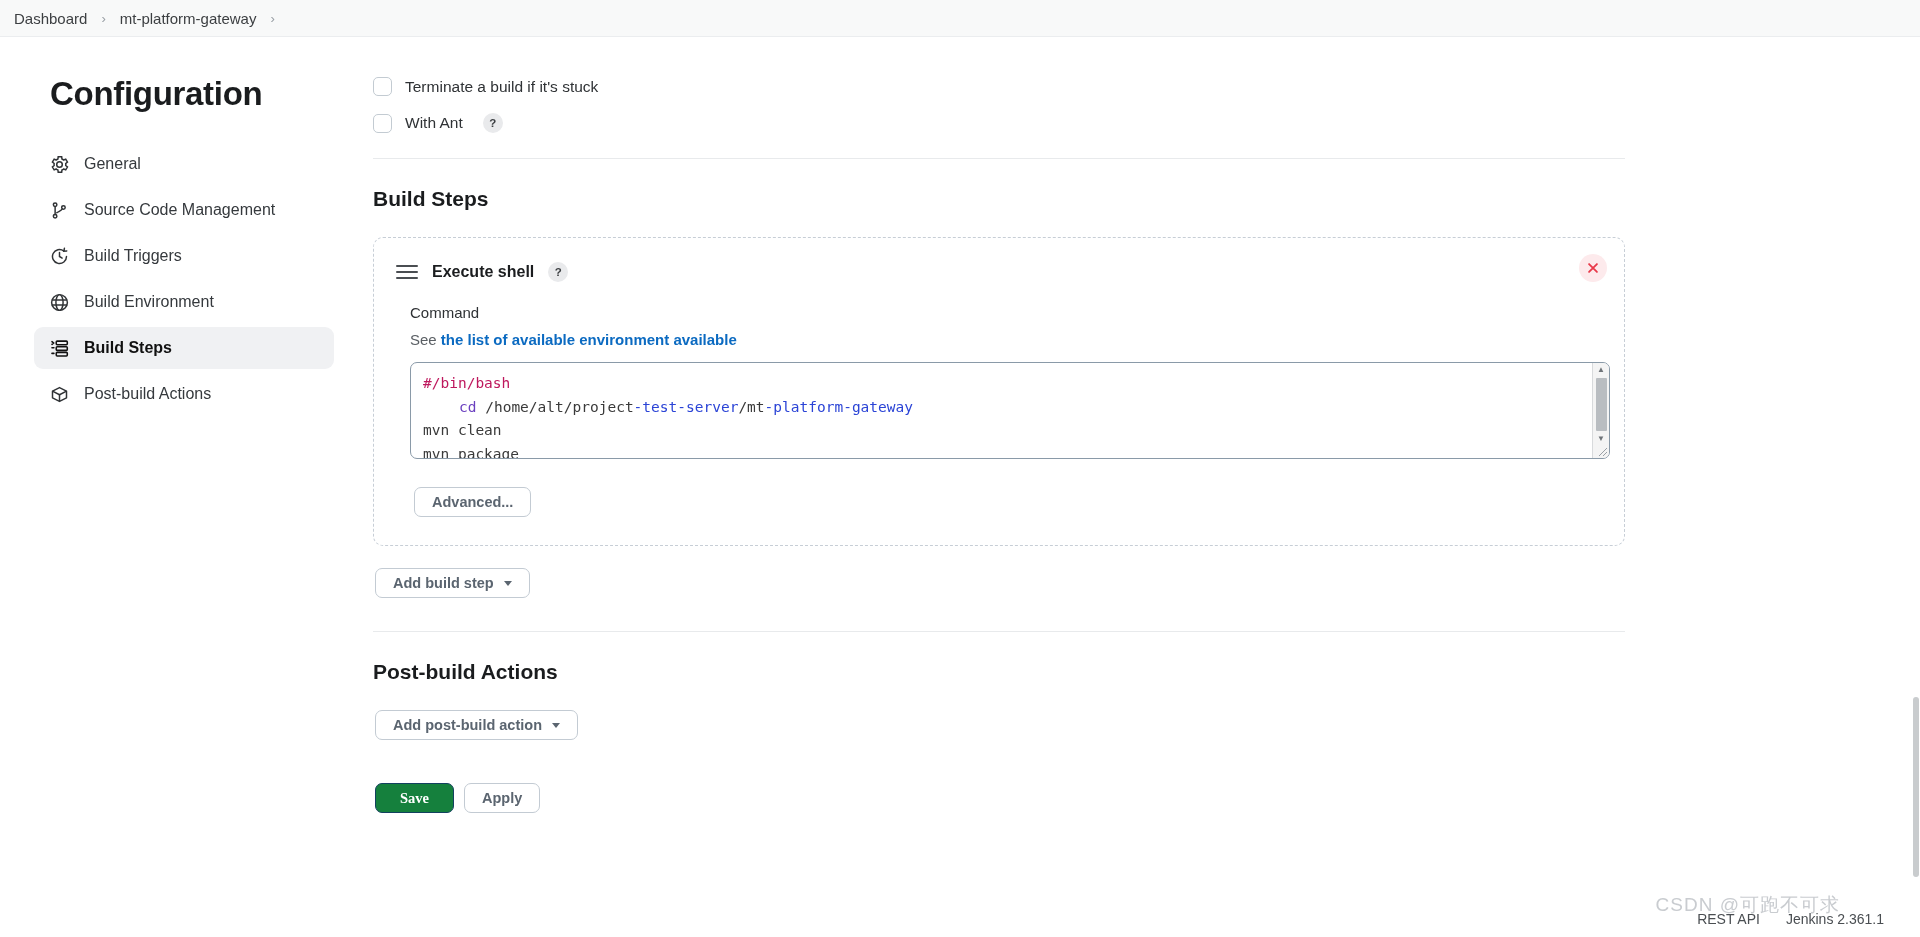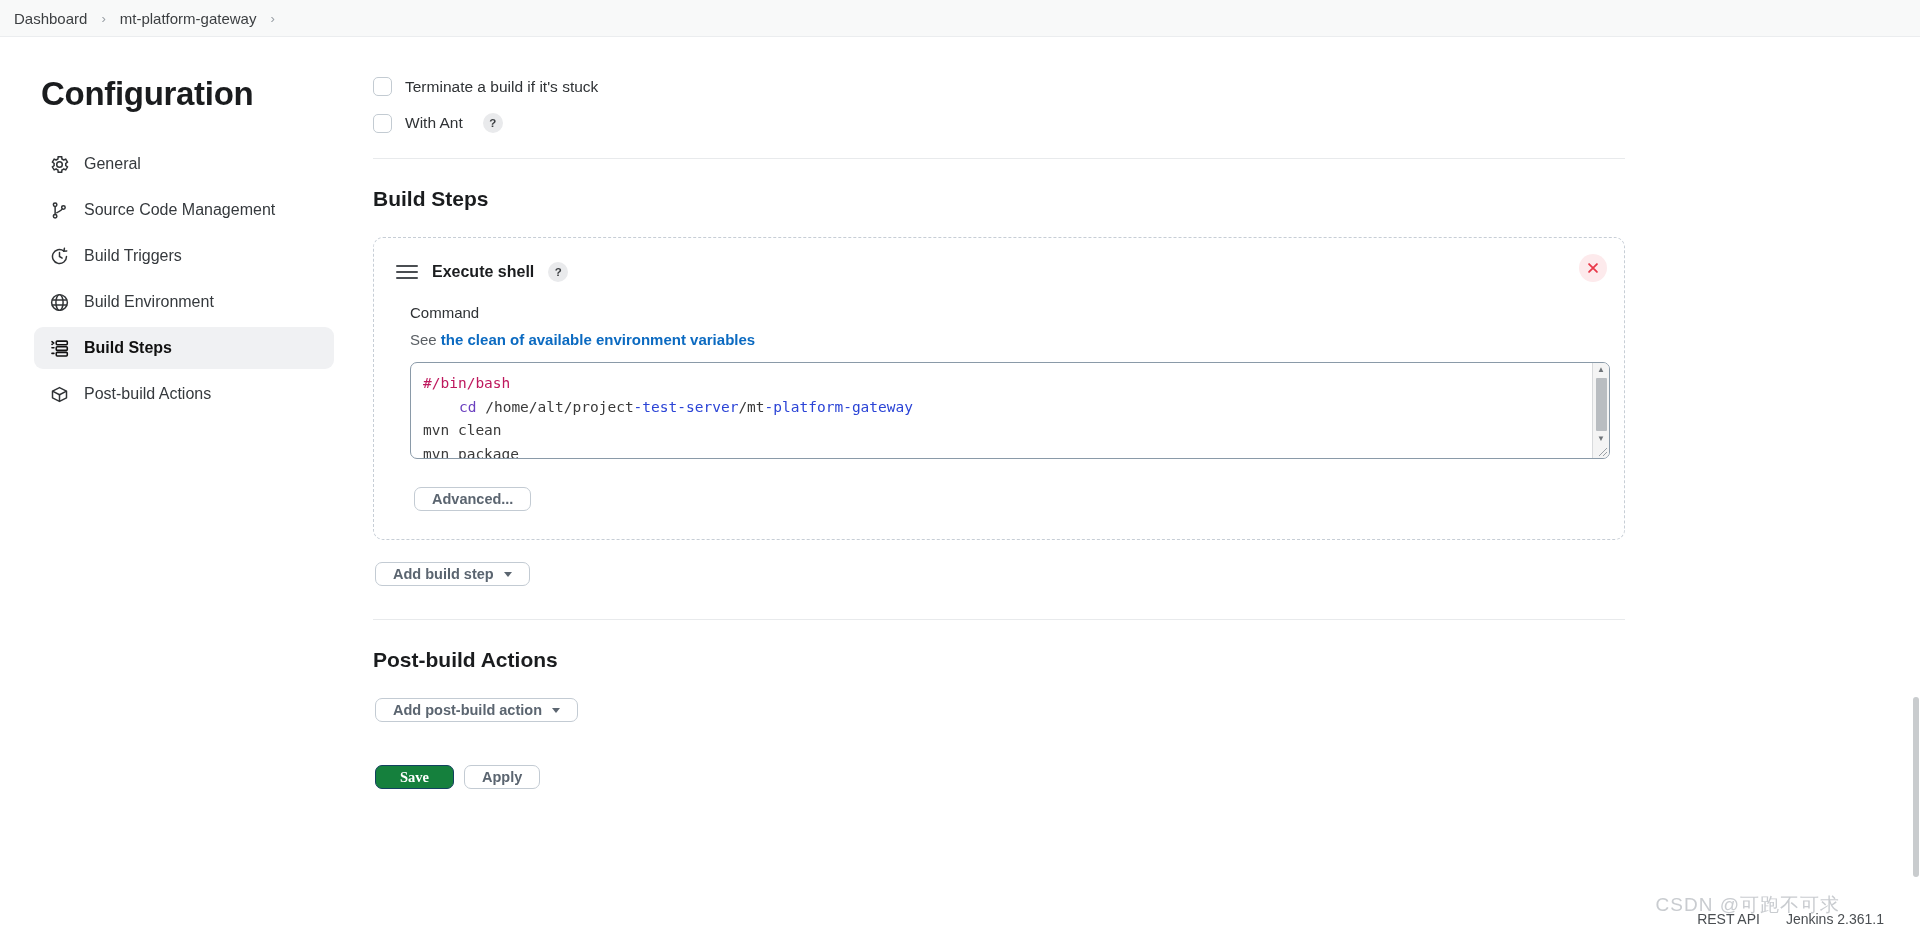--- a/index.html
+++ b/index.html
@@ -43,21 +43,21 @@
   .sidebar {
     width: 340px;
     flex: 0 0 340px;
     padding: 38px 0 0 34px;
   }
   .page-title {
     font-size: 33px;
     font-weight: bold;
     letter-spacing: -0.3px;
     color: #1a1c1e;
-    margin: 0 0 30px 7px;
+    margin: 0 0 30px 16px;
   }
   .nav { list-style: none; margin: 0; padding: 0; width: 300px; }
   .nav-item {
     display: flex;
     align-items: center;
     gap: 14px;
     height: 42px;
     padding: 0 14px;
     border-radius: 9px;
     font-size: 16px;
@@ -238,21 +238,21 @@
   .sb-grip svg { width: 10px; height: 10px; }
 
   
   .btn {
     font-family: "Liberation Sans", sans-serif;
     font-size: 14.5px;
     font-weight: bold;
     border-radius: 7px;
     cursor: pointer;
     padding: 0 17px;
-    height: 24px;
+    height: 30px;
     display: inline-flex;
     align-items: center;
     gap: 8px;
     white-space: nowrap;
   }
   .btn-outline {
     background: #fff;
     border: 1.4px solid #c3cbd3;
     color: #5b6570;
   }
@@ -442,21 +442,21 @@
               <i></i>
               <i></i>
           </span>
           <span class="step-name">Execute shell</span>
           <span class="help-badge" style="margin-left:0;">?</span>
         </div>
 
         <div class="field-label">Command</div>
 
         <div class="help-line">
-          <span>See </span><a href="#">the clean of available environment variables</a>
+          <span>See </span><a href="#">the list of available environment available</a>
         </div>
 
         <div class="editor-wrap">
           <div class="code-area" id="code-area"><div><span class="tok-comment">#/bin/bash</span></div><div><span class="tok-cmd">cd </span><span class="tok-plain">/home/alt/project</span><span class="tok-path">-test-server</span><span class="tok-plain">/mt</span><span class="tok-path">-platform-gateway</span></div><div><span class="tok-plain">mvn clean</span></div><div><span class="tok-plain">mvn package</span></div></div>
           <div class="vscroll">
             <span class="sb-arrow">▲</span>
             <span class="sb-thumb"></span>
             <span class="sb-arrow" style="margin-top:auto;">▼</span>
             <span class="sb-grip">
               <svg viewBox="0 0 10 10">

